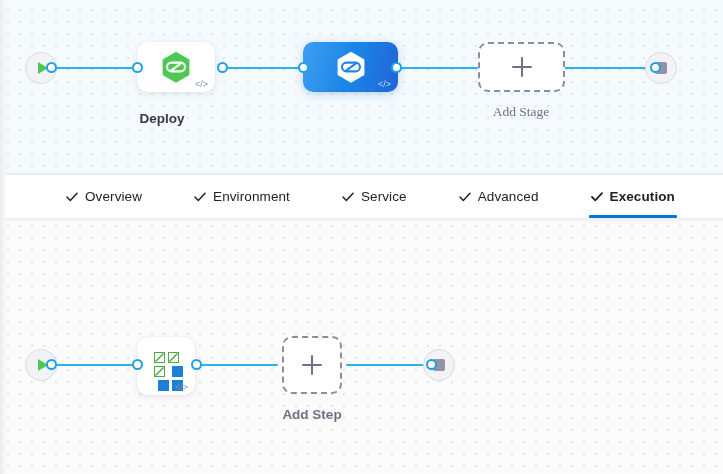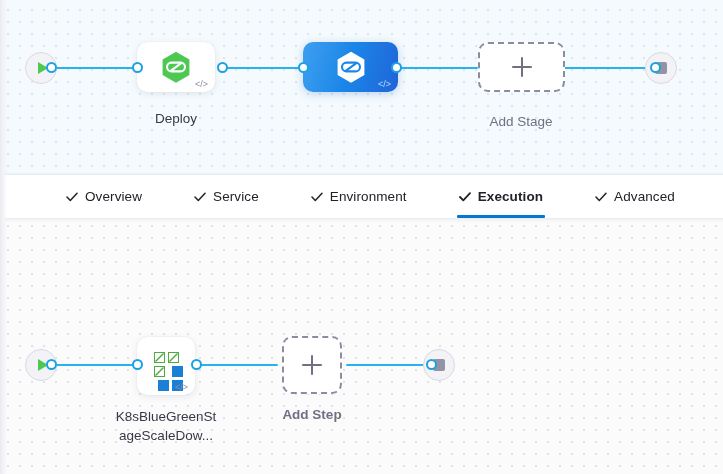--- a/index.html
+++ b/index.html
@@ -248,37 +248,37 @@
     <div class="card card-white" style="left:137px; top:42px; width:78px; height:50px;">
       <svg width="30" height="33" viewBox="0 0 30 33">
         <path d="M15 0.8 L28.4 8.4 L28.4 24.1 L15 31.7 L1.6 24.1 L1.6 8.4 Z" fill="#4dc952"></path>
         <path d="M10.4 11.6 a4.4 4.4 0 1 0 0 8.8 h9.2 a4.4 4.4 0 1 0 0 -8.8 h-9.2" fill="none" stroke="#ffffff" stroke-width="2.1"></path>
         <line x1="10.0" y1="19.6" x2="20.0" y2="12.4" stroke="#ffffff" stroke-width="2.1" stroke-linecap="round"></line>
       </svg>
       <span class="code-badge">&lt;/&gt;</span>
     </div>
     <div class="dot" style="left:132px; top:62px;"></div>
     <div class="dot" style="left:217px; top:62px;"></div>
-    <div class="node-label" style="left:117px; top:109px; width:118px;">Deploy</div>
+    <div class="node-label" style="left:103px; top:109px; width:118px;font-weight:bold;">Deploy</div>
 
     <div class="card card-blue" style="left:303px; top:42px; width:95px; height:50px;">
       <svg width="30" height="33" viewBox="0 0 30 33">
         <path d="M15 0.8 L28.4 8.4 L28.4 24.1 L15 31.7 L1.6 24.1 L1.6 8.4 Z" fill="#ffffff"></path>
         <path d="M10.4 11.6 a4.4 4.4 0 1 0 0 8.8 h9.2 a4.4 4.4 0 1 0 0 -8.8 h-9.2" fill="none" stroke="#1b86e8" stroke-width="2.1"></path>
         <line x1="10.0" y1="19.6" x2="20.0" y2="12.4" stroke="#1b86e8" stroke-width="2.1" stroke-linecap="round"></line>
       </svg>
       <span class="code-badge on-blue">&lt;/&gt;</span>
     </div>
     <div class="dot" style="left:298px; top:62px;"></div>
     <div class="dot" style="left:391px; top:62px;"></div>
 
     <div class="add-node" style="left:478px; top:42px; width:87px; height:50px;">
       <div class="plus"></div>
     </div>
-    <div class="node-label muted" style="left:462px; top:112px; width:118px;">Add Stage</div>
+    <div class="node-label muted" style="left:462px; top:102px; width:118px;font-family:Liberation Serif, serif;">Add Stage</div>
 
     <div class="dot" style="left:650px; top:62px;"></div>
     <div class="terminal" style="left:645px; top:52px;">
       <div class="stop-sq"></div>
     </div>
   </div>
 
   <div class="tabbar">
     <div class="tabs">
 
@@ -286,42 +286,42 @@
         <svg class="check" viewBox="0 0 12 12">
           <polyline points="1,6 4.3,9.4 11,2.2" fill="none" stroke="#22222a" stroke-width="1.5" stroke-linecap="round" stroke-linejoin="round"></polyline>
         </svg>
         <span class="tab-label">Overview</span>
       </div>
 
       <div class="tab">
         <svg class="check" viewBox="0 0 12 12">
           <polyline points="1,6 4.3,9.4 11,2.2" fill="none" stroke="#22222a" stroke-width="1.5" stroke-linecap="round" stroke-linejoin="round"></polyline>
         </svg>
+        <span class="tab-label">Environment</span>
+      </div>
+
+      <div class="tab">
+        <svg class="check" viewBox="0 0 12 12">
+          <polyline points="1,6 4.3,9.4 11,2.2" fill="none" stroke="#22222a" stroke-width="1.5" stroke-linecap="round" stroke-linejoin="round"></polyline>
+        </svg>
         <span class="tab-label">Service</span>
       </div>
 
       <div class="tab">
         <svg class="check" viewBox="0 0 12 12">
           <polyline points="1,6 4.3,9.4 11,2.2" fill="none" stroke="#22222a" stroke-width="1.5" stroke-linecap="round" stroke-linejoin="round"></polyline>
         </svg>
-        <span class="tab-label">Environment</span>
+        <span class="tab-label">Advanced</span>
       </div>
 
       <div class="tab active">
         <svg class="check" viewBox="0 0 12 12">
           <polyline points="1,6 4.3,9.4 11,2.2" fill="none" stroke="#22222a" stroke-width="1.8" stroke-linecap="round" stroke-linejoin="round"></polyline>
         </svg>
         <span class="tab-label">Execution</span>
-      </div>
-
-      <div class="tab">
-        <svg class="check" viewBox="0 0 12 12">
-          <polyline points="1,6 4.3,9.4 11,2.2" fill="none" stroke="#22222a" stroke-width="1.5" stroke-linecap="round" stroke-linejoin="round"></polyline>
-        </svg>
-        <span class="tab-label">Advanced</span>
       </div>
 
     </div>
   </div>
 
   <div class="canvas step-canvas">
 
     <div class="edge" style="left:48px; top:146px; width:100px;"></div>
     <div class="edge" style="left:196px; top:146px; width:82px;"></div>
     <div class="edge" style="left:346px; top:146px; width:86px;"></div>
@@ -342,24 +342,20 @@
         <svg width="36" height="36" viewBox="0 0 36 36" style="position:absolute; left:0; top:0;">
           <line x1="7.5" y1="13.5" x2="15.5" y2="5.5" stroke="#4dab3f" stroke-width="1.4"></line>
           <line x1="21.5" y1="13.5" x2="29.5" y2="5.5" stroke="#4dab3f" stroke-width="1.4"></line>
           <line x1="7.5" y1="27.5" x2="15.5" y2="19.5" stroke="#4dab3f" stroke-width="1.4"></line>
         </svg>
       </div>
       <span class="code-badge">&lt;/&gt;</span>
     </div>
     <div class="dot" style="left:132px; top:141px;"></div>
     <div class="dot" style="left:191px; top:141px;"></div>
-    <div class="node-label" style="left:106px; top:189px; width:120px;">
-      <div>K8sBlueGreenSt</div>
-      <div>ageScaleDow...</div>
-    </div>
 
     <div class="add-node" style="left:282px; top:118px; width:60px; height:58px;">
       <div class="plus"></div>
     </div>
     <div class="node-label muted" style="left:253px; top:187px; width:118px;font-weight:bold;">Add Step</div>
 
     <div class="dot" style="left:426px; top:141px;"></div>
     <div class="terminal" style="left:423px; top:131px;">
       <div class="stop-sq"></div>
     </div>

